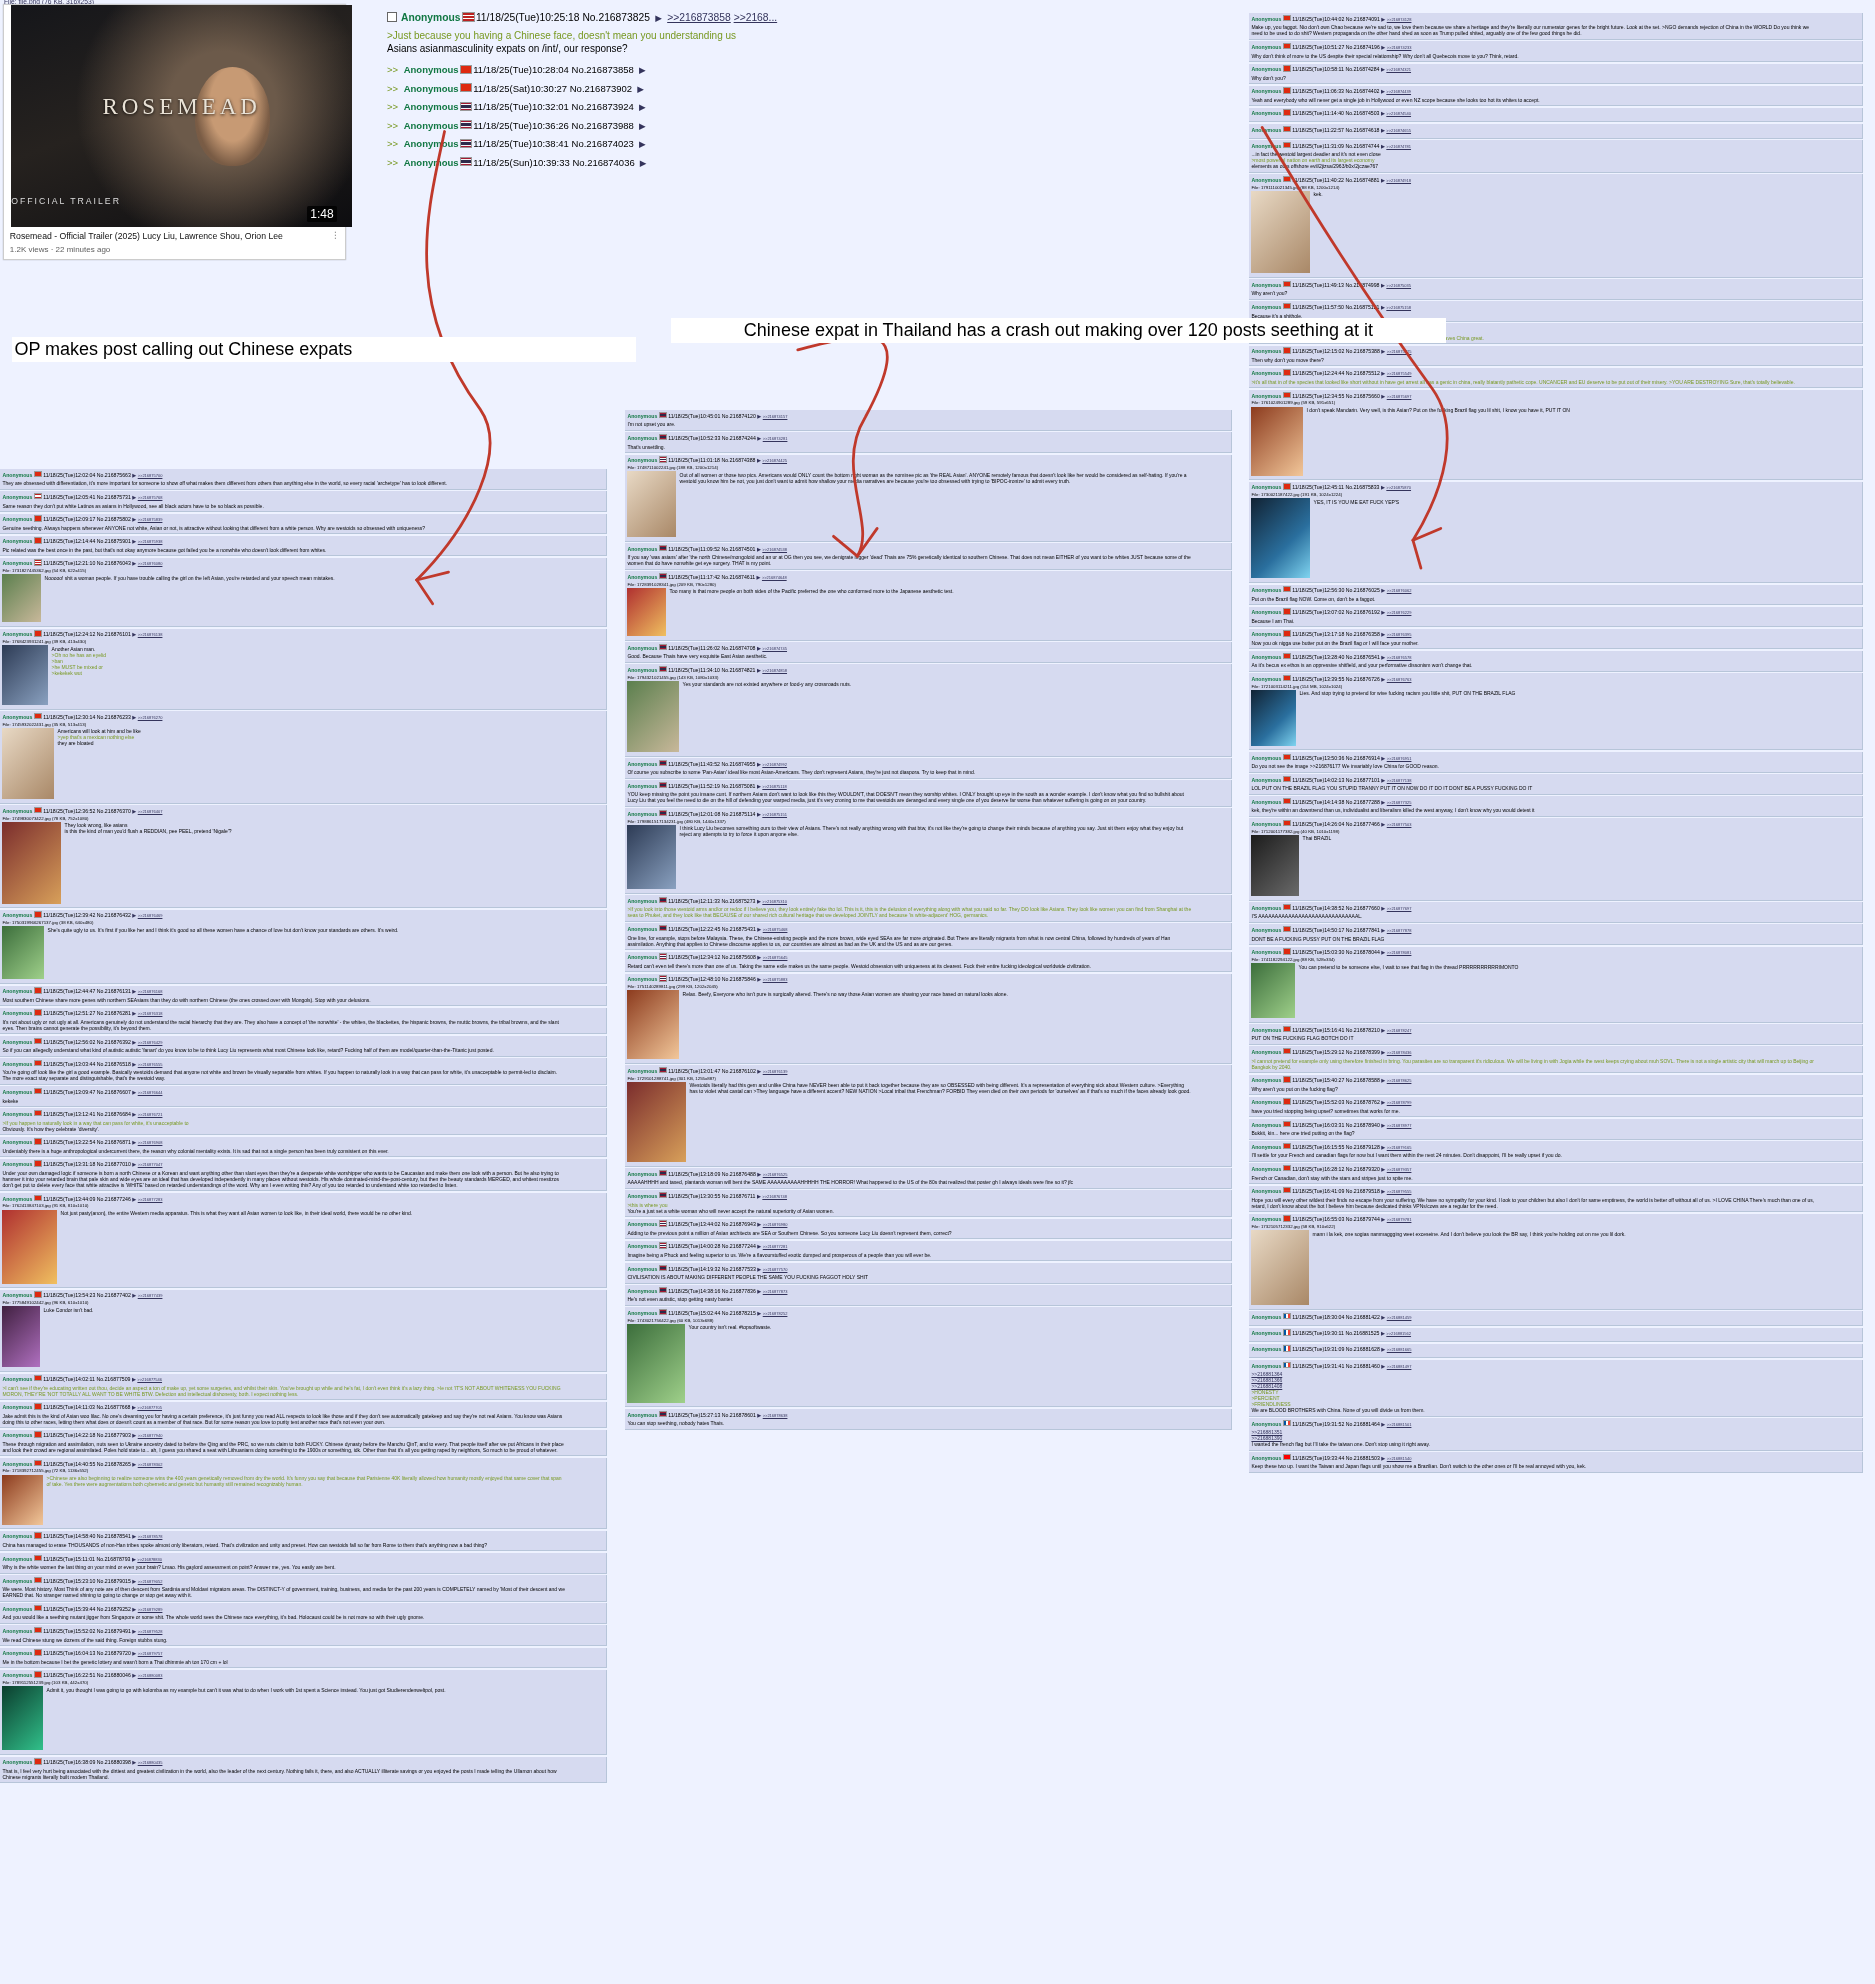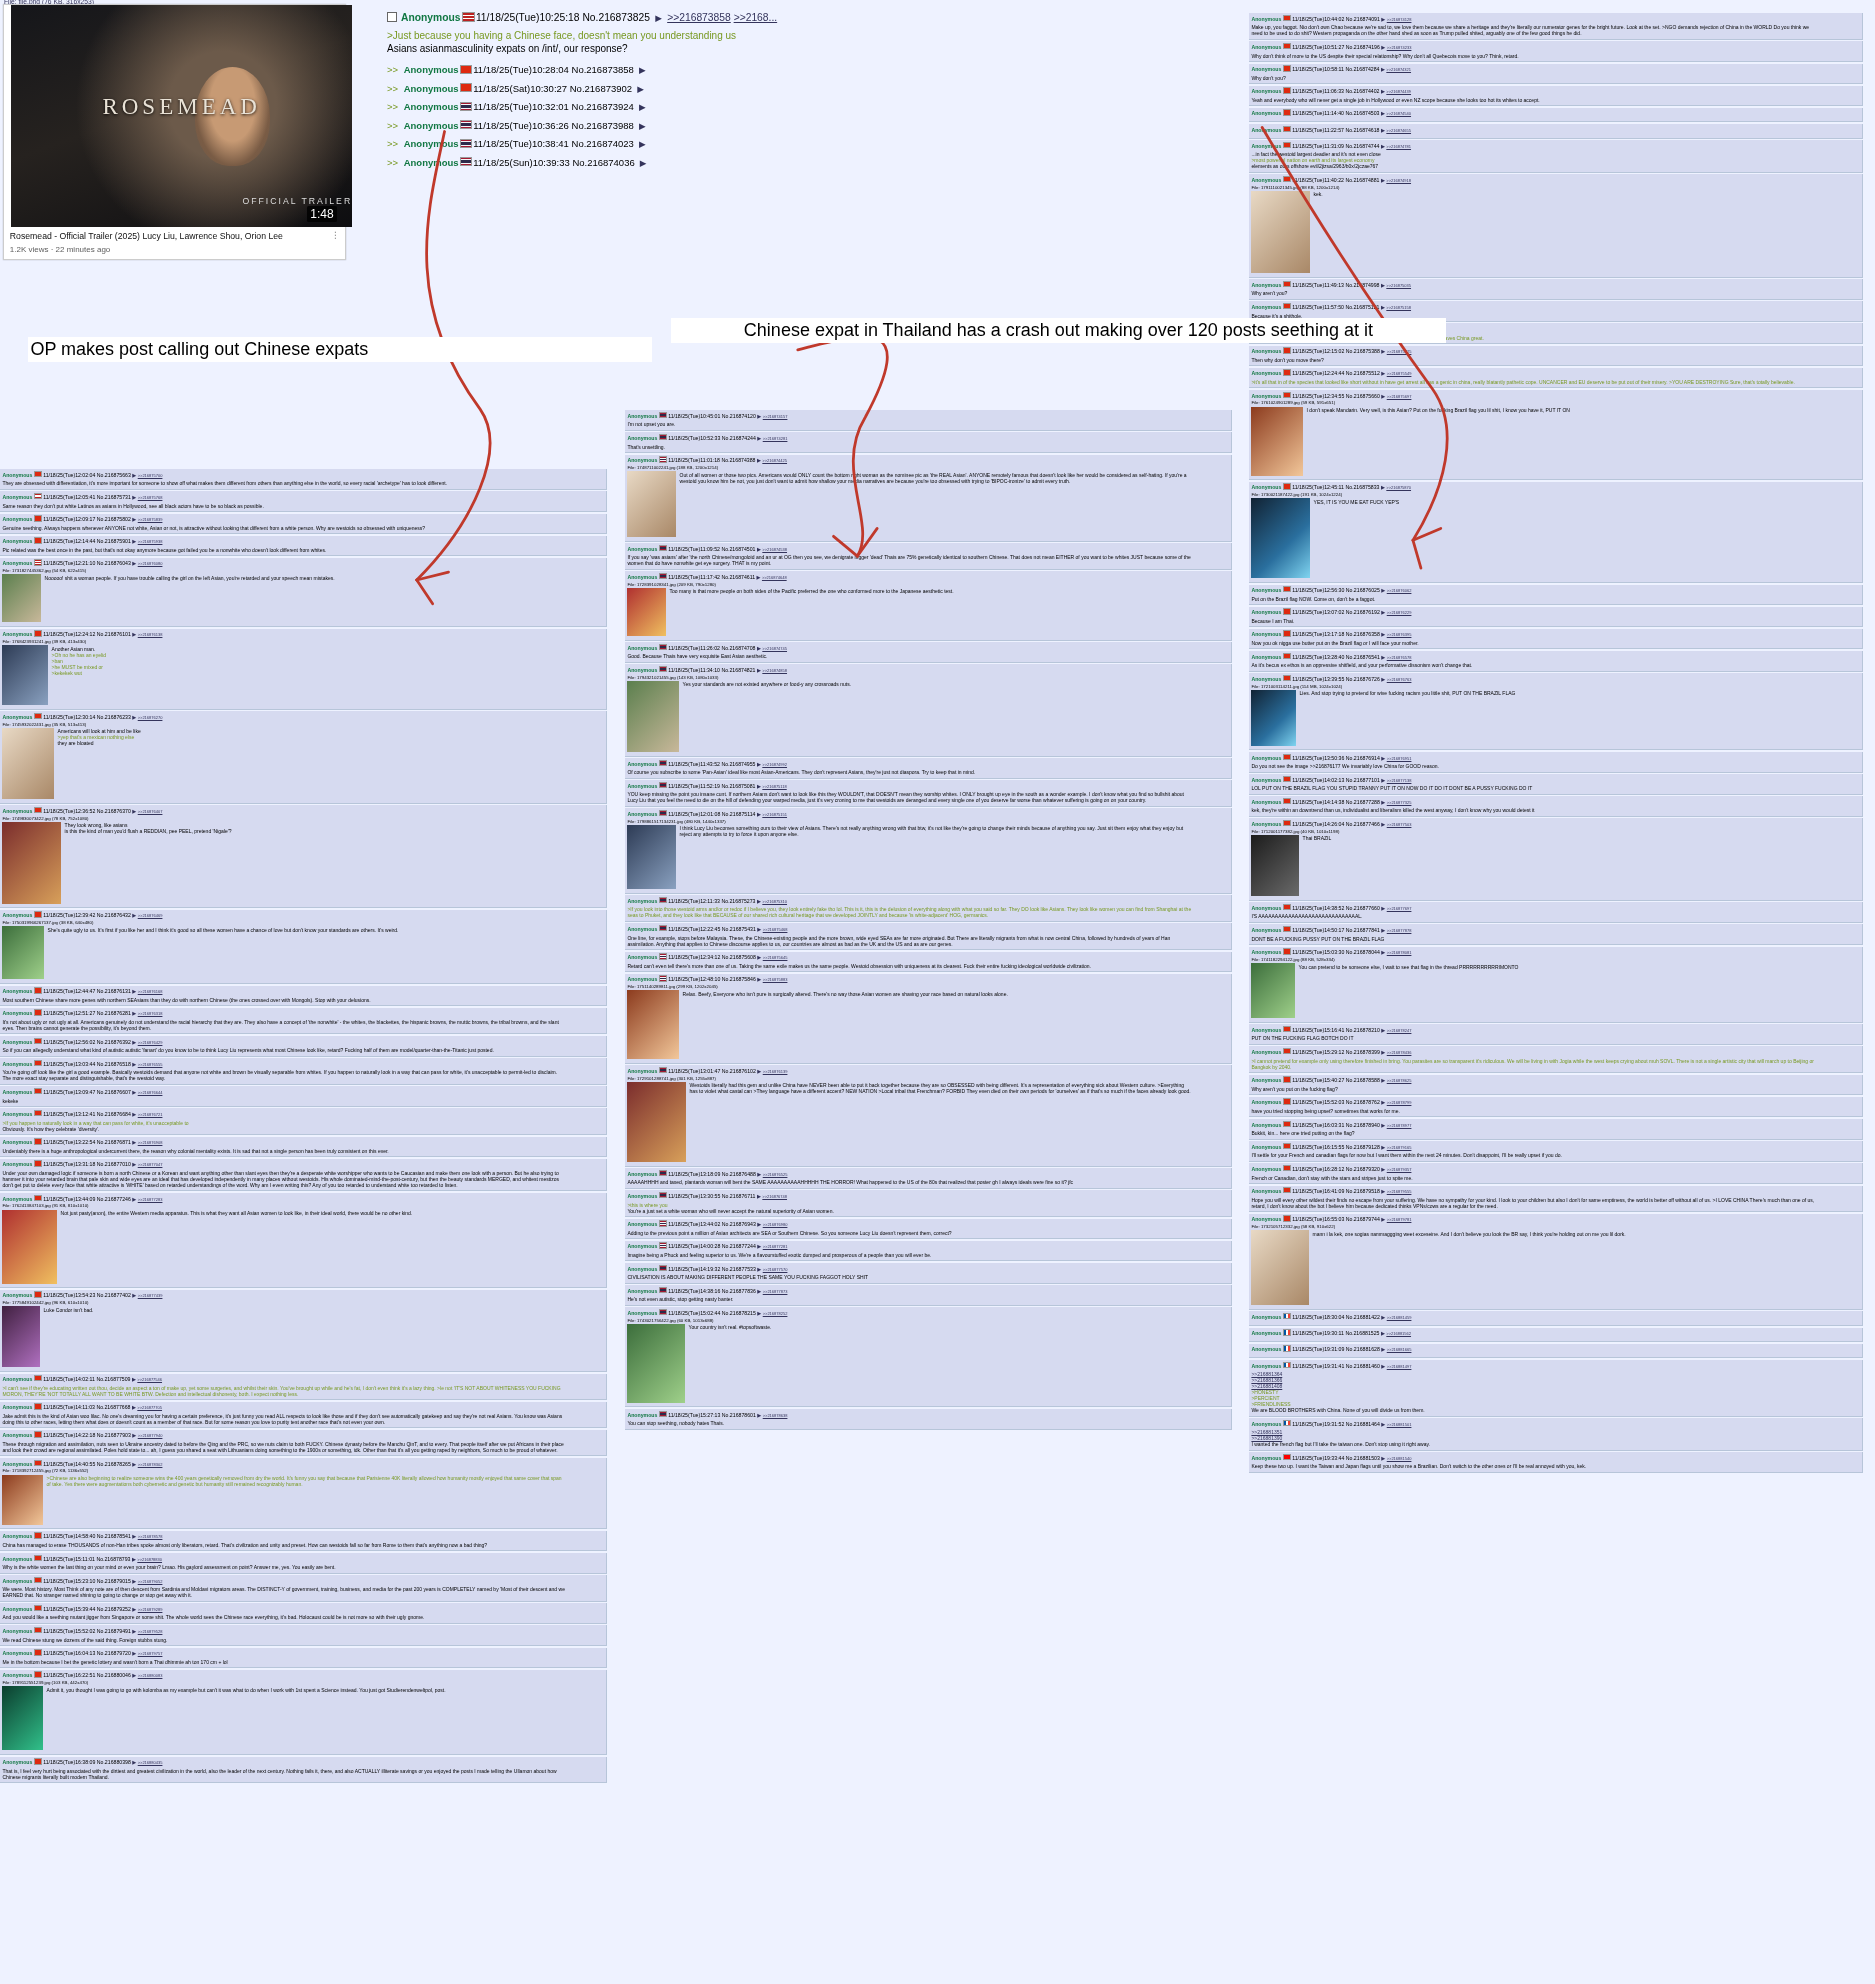--- a/index.html
+++ b/index.html
@@ -127,21 +127,21 @@
     text-align: center;
     color: #e9e2d6;
     font-family: "Liberation Serif", serif;
     font-size: 23px;
     letter-spacing: 4px;
     text-shadow: 0 0.8px 3.2px #000;
   }
   .yt-officialbar {
     position: absolute;
     left: 0; right: 0; bottom: 20.6px;
-    text-align: right;
+    text-align: left;
     color: #ddd;
     font-size: 8.7px;
     letter-spacing: 2px;
   }
   .yt-duration {
     position: absolute;
     right: 15px; bottom: 4.8px;
     background: rgba(0,0,0,.8);
     color: #fff;
     font-size: 12px;
@@ -190,21 +190,21 @@
   .anno-text {
     position: absolute;
     background: #fff;
     color: #000;
     font-family: "Liberation Sans", sans-serif;
     font-size: 18px;
     line-height: 23px;
     z-index: 60;
     padding: 0.8px 2.4px;
   }
-  #anno-1 { left: 12px; top: 337px; width: 619px; margin-left: 16px; }
+  #anno-1 { left: 12px; top: 337px; width: 619px; }
   #anno-2 { left: 671px; top: 318px; width: 770px; text-align: center; }
   .anno-svg {
     position: absolute;
     left: 0; top: 0;
     width: 1875px; height: 2881px;
     z-index: 55;
     pointer-events: none;
   }
 
   

